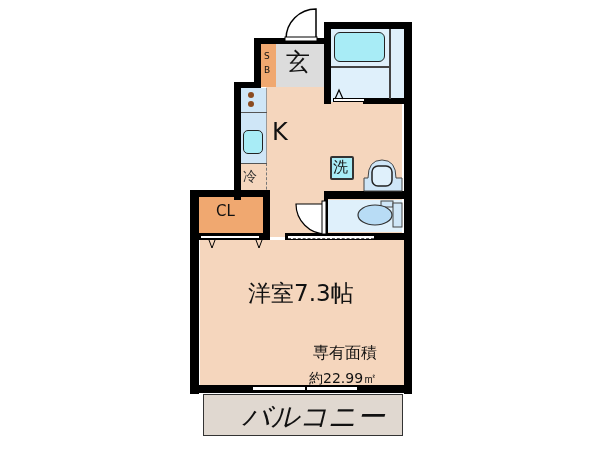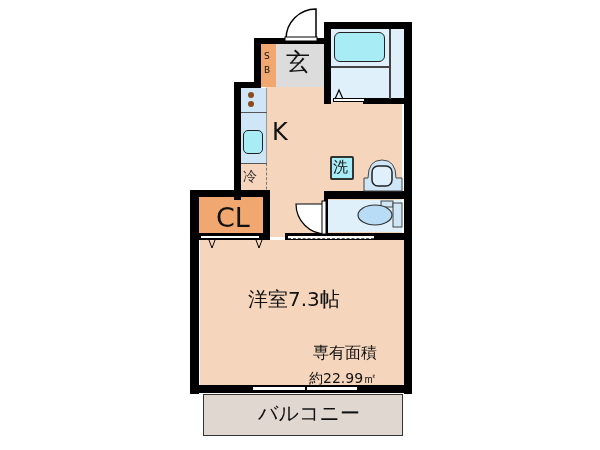--- a/index.html
+++ b/index.html
@@ -84,29 +84,29 @@
     <ellipse cx="20" cy="18" rx="17" ry="10" fill="#b8dcf5" stroke="#333" stroke-width="1.2"></ellipse>
   </svg>
 
   <svg class="abs" style="left:294px;top:196px;" width="34" height="40" viewBox="0 0 34 40">
     <path d="M32 38 A30 30 0 0 1 2 8 L32 8 Z" fill="#fff" stroke="#000" stroke-width="1.2"></path>
     <rect x="28" y="5" width="4" height="33" fill="#fff" stroke="#000" stroke-width="1"></rect>
   </svg>
 
   <div class="abs" style="left:288px;top:235px;width:86px;height:4px;background:#fff;border-top:1px solid #000;border-bottom:1px dashed #555;"></div>
 
-  <span class="lbl" style="left:216px;top:204px;font-size:27px;">CL</span>
+  <span class="lbl" style="left:216px;top:204px;font-size:15px;">CL</span>
   <div class="abs" style="left:200px;top:235px;width:60px;height:4px;background:#fff;border:1px solid #000;"></div>
   <svg class="abs" style="left:207px;top:239px;" width="60" height="10" viewBox="0 0 60 10">
     <path d="M2 1 L5 9 L8 1" fill="none" stroke="#000" stroke-width="1"></path>
     <path d="M49 1 L52 9 L55 1" fill="none" stroke="#000" stroke-width="1"></path>
   </svg>
 
-  <span class="lbl" style="left:248px;top:289px;font-size:20px;">洋室7.3帖</span>
+  <span class="lbl" style="left:248px;top:282px;font-size:23px;">洋室7.3帖</span>
   <span class="lbl" style="left:313px;top:345px;font-size:16px;">専有面積</span>
   <span class="lbl" style="left:309px;top:371px;font-size:14px;">約22.99㎡</span>
 
   <div class="abs" style="left:252px;top:386px;width:106px;height:5px;background:#fff;border:1px solid #000;"></div>
   <div class="abs" style="left:305px;top:385px;width:2px;height:7px;background:#000;"></div>
 
-  <span class="lbl" style="left:258px;top:403px;font-size:20px;">バルコニー</span>
+  <span class="lbl" style="left:242px;top:403px;font-size:28px;font-style:italic;">バルコニー</span>
 
 </div>
 
 </body></html>

